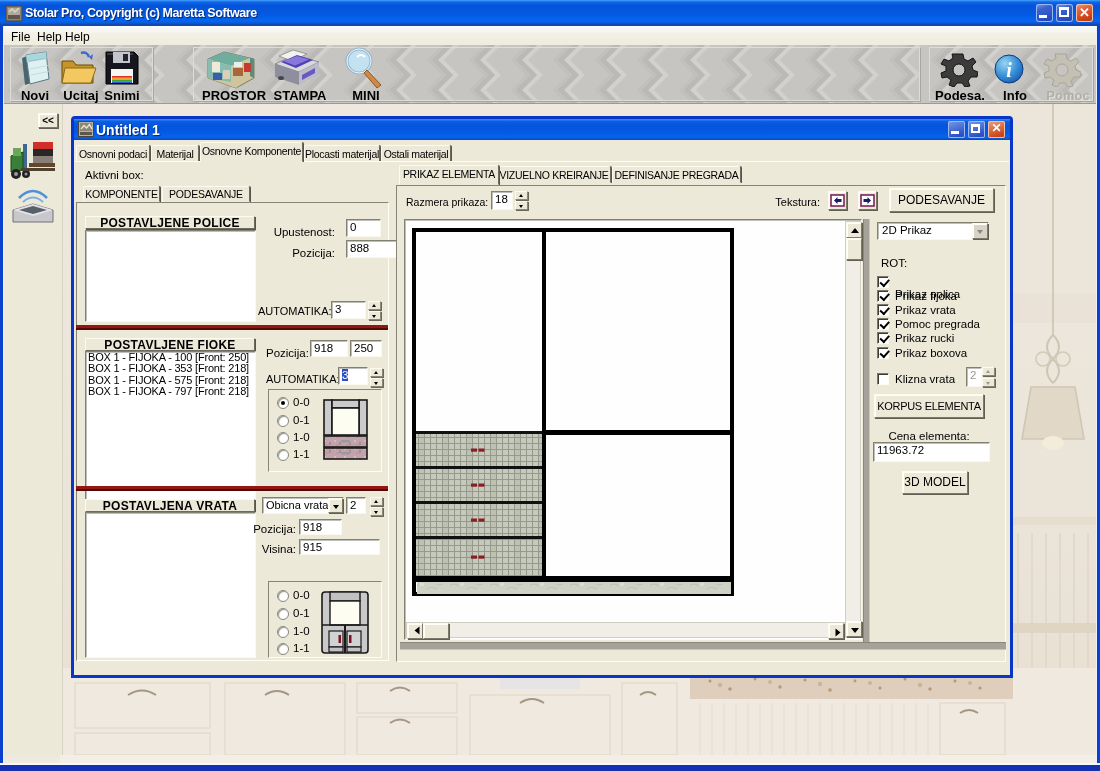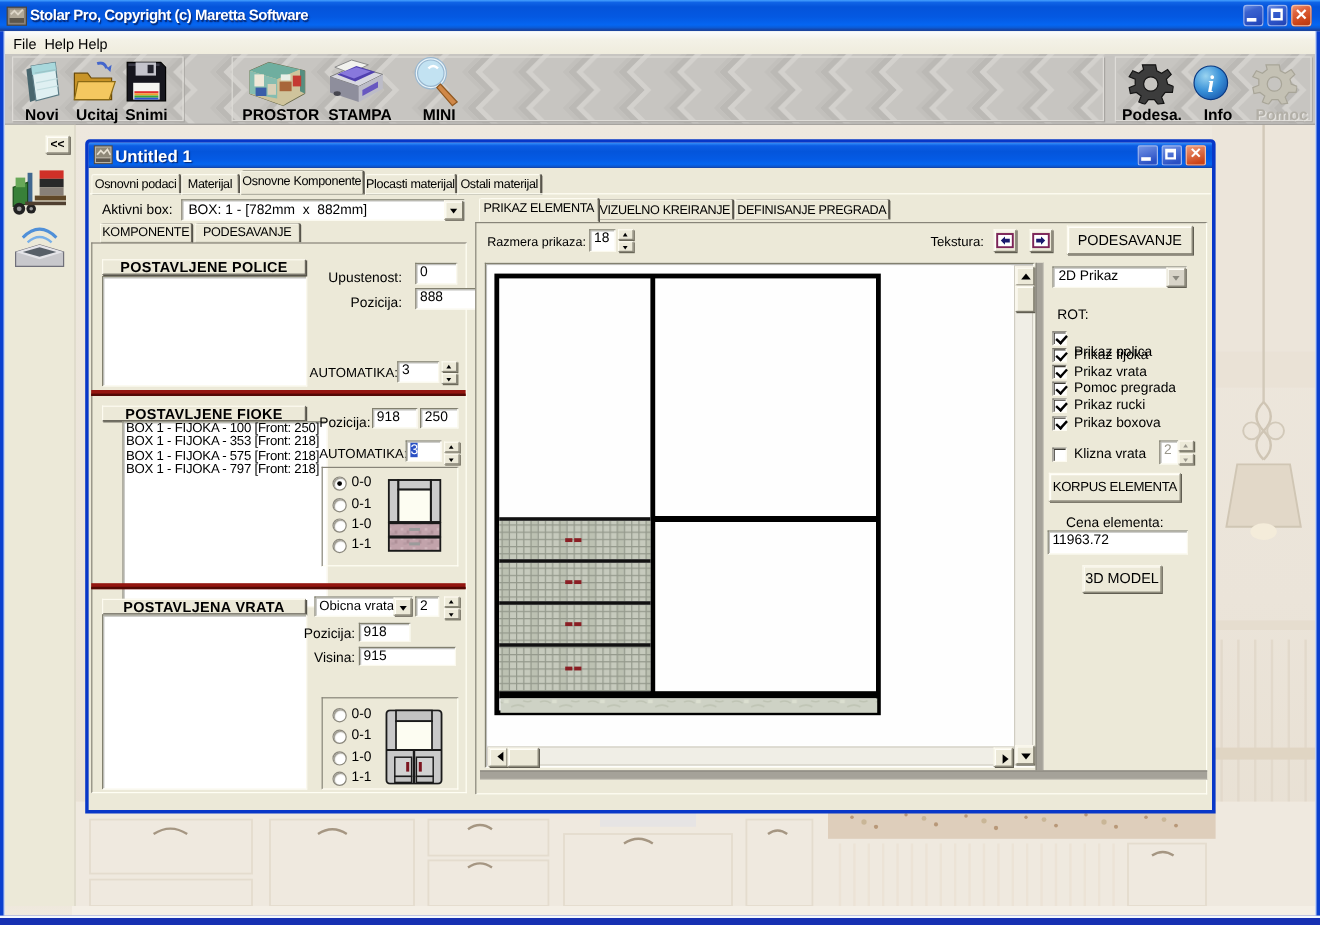--- a/index.html
+++ b/index.html
@@ -355,26 +355,20 @@
     <div id="cbody" style="position:absolute;left:0;top:21px;width:936px;height:535px;background:#ece9d8;">
 
       <div class="tab1" style="left:2px;width:74px;">Osnovni podaci</div>
       <div class="tab1" style="left:77px;width:48px;">Materijal</div>
       <div class="tab1 active" style="left:126px;width:103px;">Osnovne Komponente</div>
       <div class="tab1" style="left:230px;width:76px;">Plocasti materijal</div>
       <div class="tab1" style="left:307px;width:70px;">Ostali materijal</div>
       <div class="abs" style="left:1px;top:21px;width:934px;height:1px;background:#fffef4;"></div>
 
       <div class="lbl" style="left:11px;top:29px;">Aktivni box:</div>
-      <div class="sunk" style="position:absolute;left:77px;top:26px;width:236px;height:18px;font-size:12px;">
-        <div class="lbl" style="left:5px;top:2px;font-size:11.5px;">BOX: 1 - [782mm&nbsp; x&nbsp; 882mm]</div>
-        <div class="btn" style="position:absolute;right:0px;top:0px;width:16px;height:16px;">
-            <div class="dnarrow" style="left:4px;top:6px;border-left-width:3.5px;border-right-width:3.5px;border-top-width:4.5px;"></div>
-          </div>
-      </div>
 
       <div class="tab2 active2" style="left:9px;width:77px;">KOMPONENTE</div>
       <div class="tab2" style="left:88px;width:88px;">PODESAVANJE</div>
 
       <div class="abs gbox" style="left:2px;top:62px;width:313px;height:459px;background:#ece9d8;"></div>
 
       <div class="abs hdr" style="left:11px;top:76px;width:170px;">POSTAVLJENE POLICE</div>
       <div class="abs sunk" style="left:11px;top:90px;width:171px;height:92px;"></div>
       <div class="lbl" style="left:180px;top:86px;width:81px;text-align:right;">Upustenost:</div>
       <div class="abs sunk inp" style="left:272px;top:79px;width:35px;height:18px;">0</div>
@@ -384,21 +378,21 @@
       <div class="abs sunk inp" style="left:257px;top:161px;width:35px;height:18px;">3</div>
       <div class="spin" style="left:294px;top:161px;">
           <div class="uparrow" style="left:3px;top:2px;"></div>
         </div>
       <div class="spin" style="left:294px;top:171px;">
           <div class="dnarrow" style="left:3px;top:3px;"></div>
         </div>
       <div class="abs redbar" style="left:2px;top:185px;width:312px;"></div>
 
       <div class="abs hdr" style="left:11px;top:198px;width:170px;">POSTAVLJENE FIOKE</div>
-      <div class="abs sunk" style="left:28px;top:211px;width:171px;height:155px;">
+      <div class="abs sunk" style="left:11px;top:211px;width:171px;height:155px;">
         <div class="li">BOX 1 - FIJOKA - 100 [Front: 250]</div>
         <div class="li">BOX 1 - FIJOKA - 353 [Front: 218]</div>
         <div class="li">BOX 1 - FIJOKA - 575 [Front: 218]</div>
         <div class="li">BOX 1 - FIJOKA - 797 [Front: 218]</div>
       </div>
       <div class="lbl" style="left:192px;top:207px;">Pozicija:</div>
       <div class="abs sunk inp" style="left:236px;top:200px;width:38px;height:17px;">918</div>
       <div class="abs sunk inp" style="left:276px;top:200px;width:32px;height:17px;">250</div>
       <div class="lbl" style="left:192px;top:233px;font-size:11px;">AUTOMATIKA:</div>
       <div class="abs sunk inp" style="left:264px;top:227px;width:30px;height:18px;"><span style="background:#2a50c4;color:#fff;">3</span></div>

